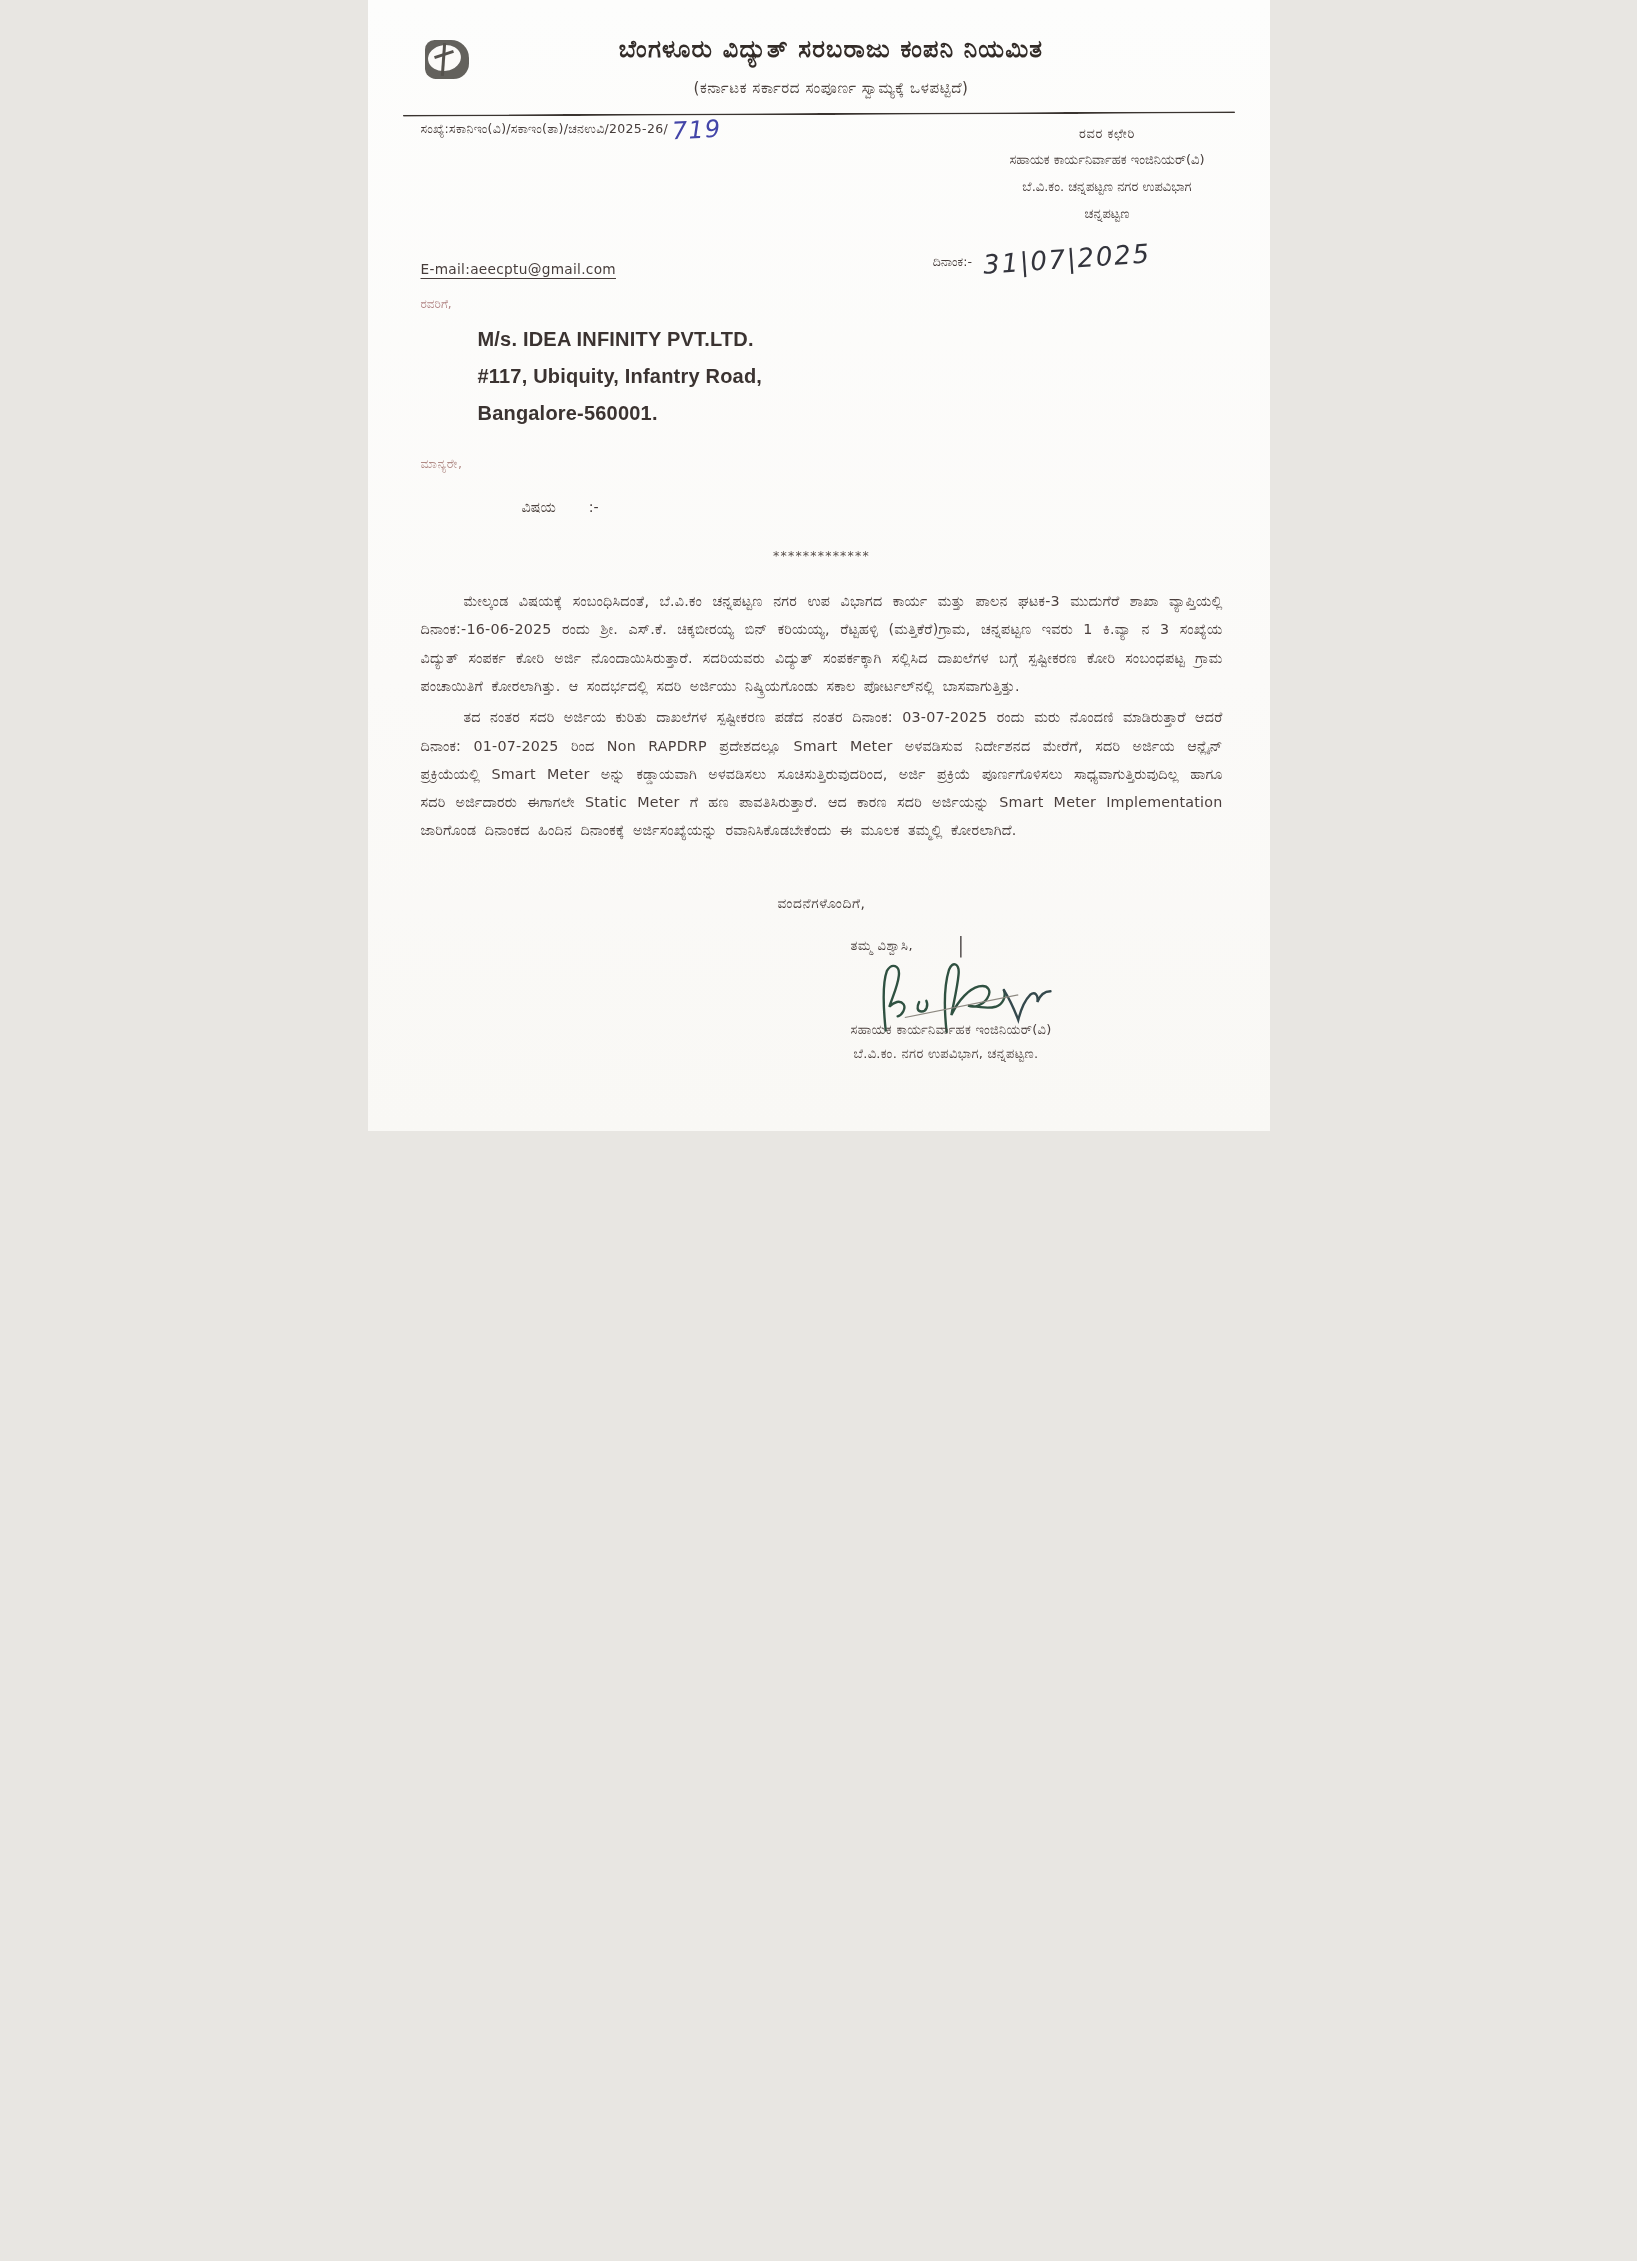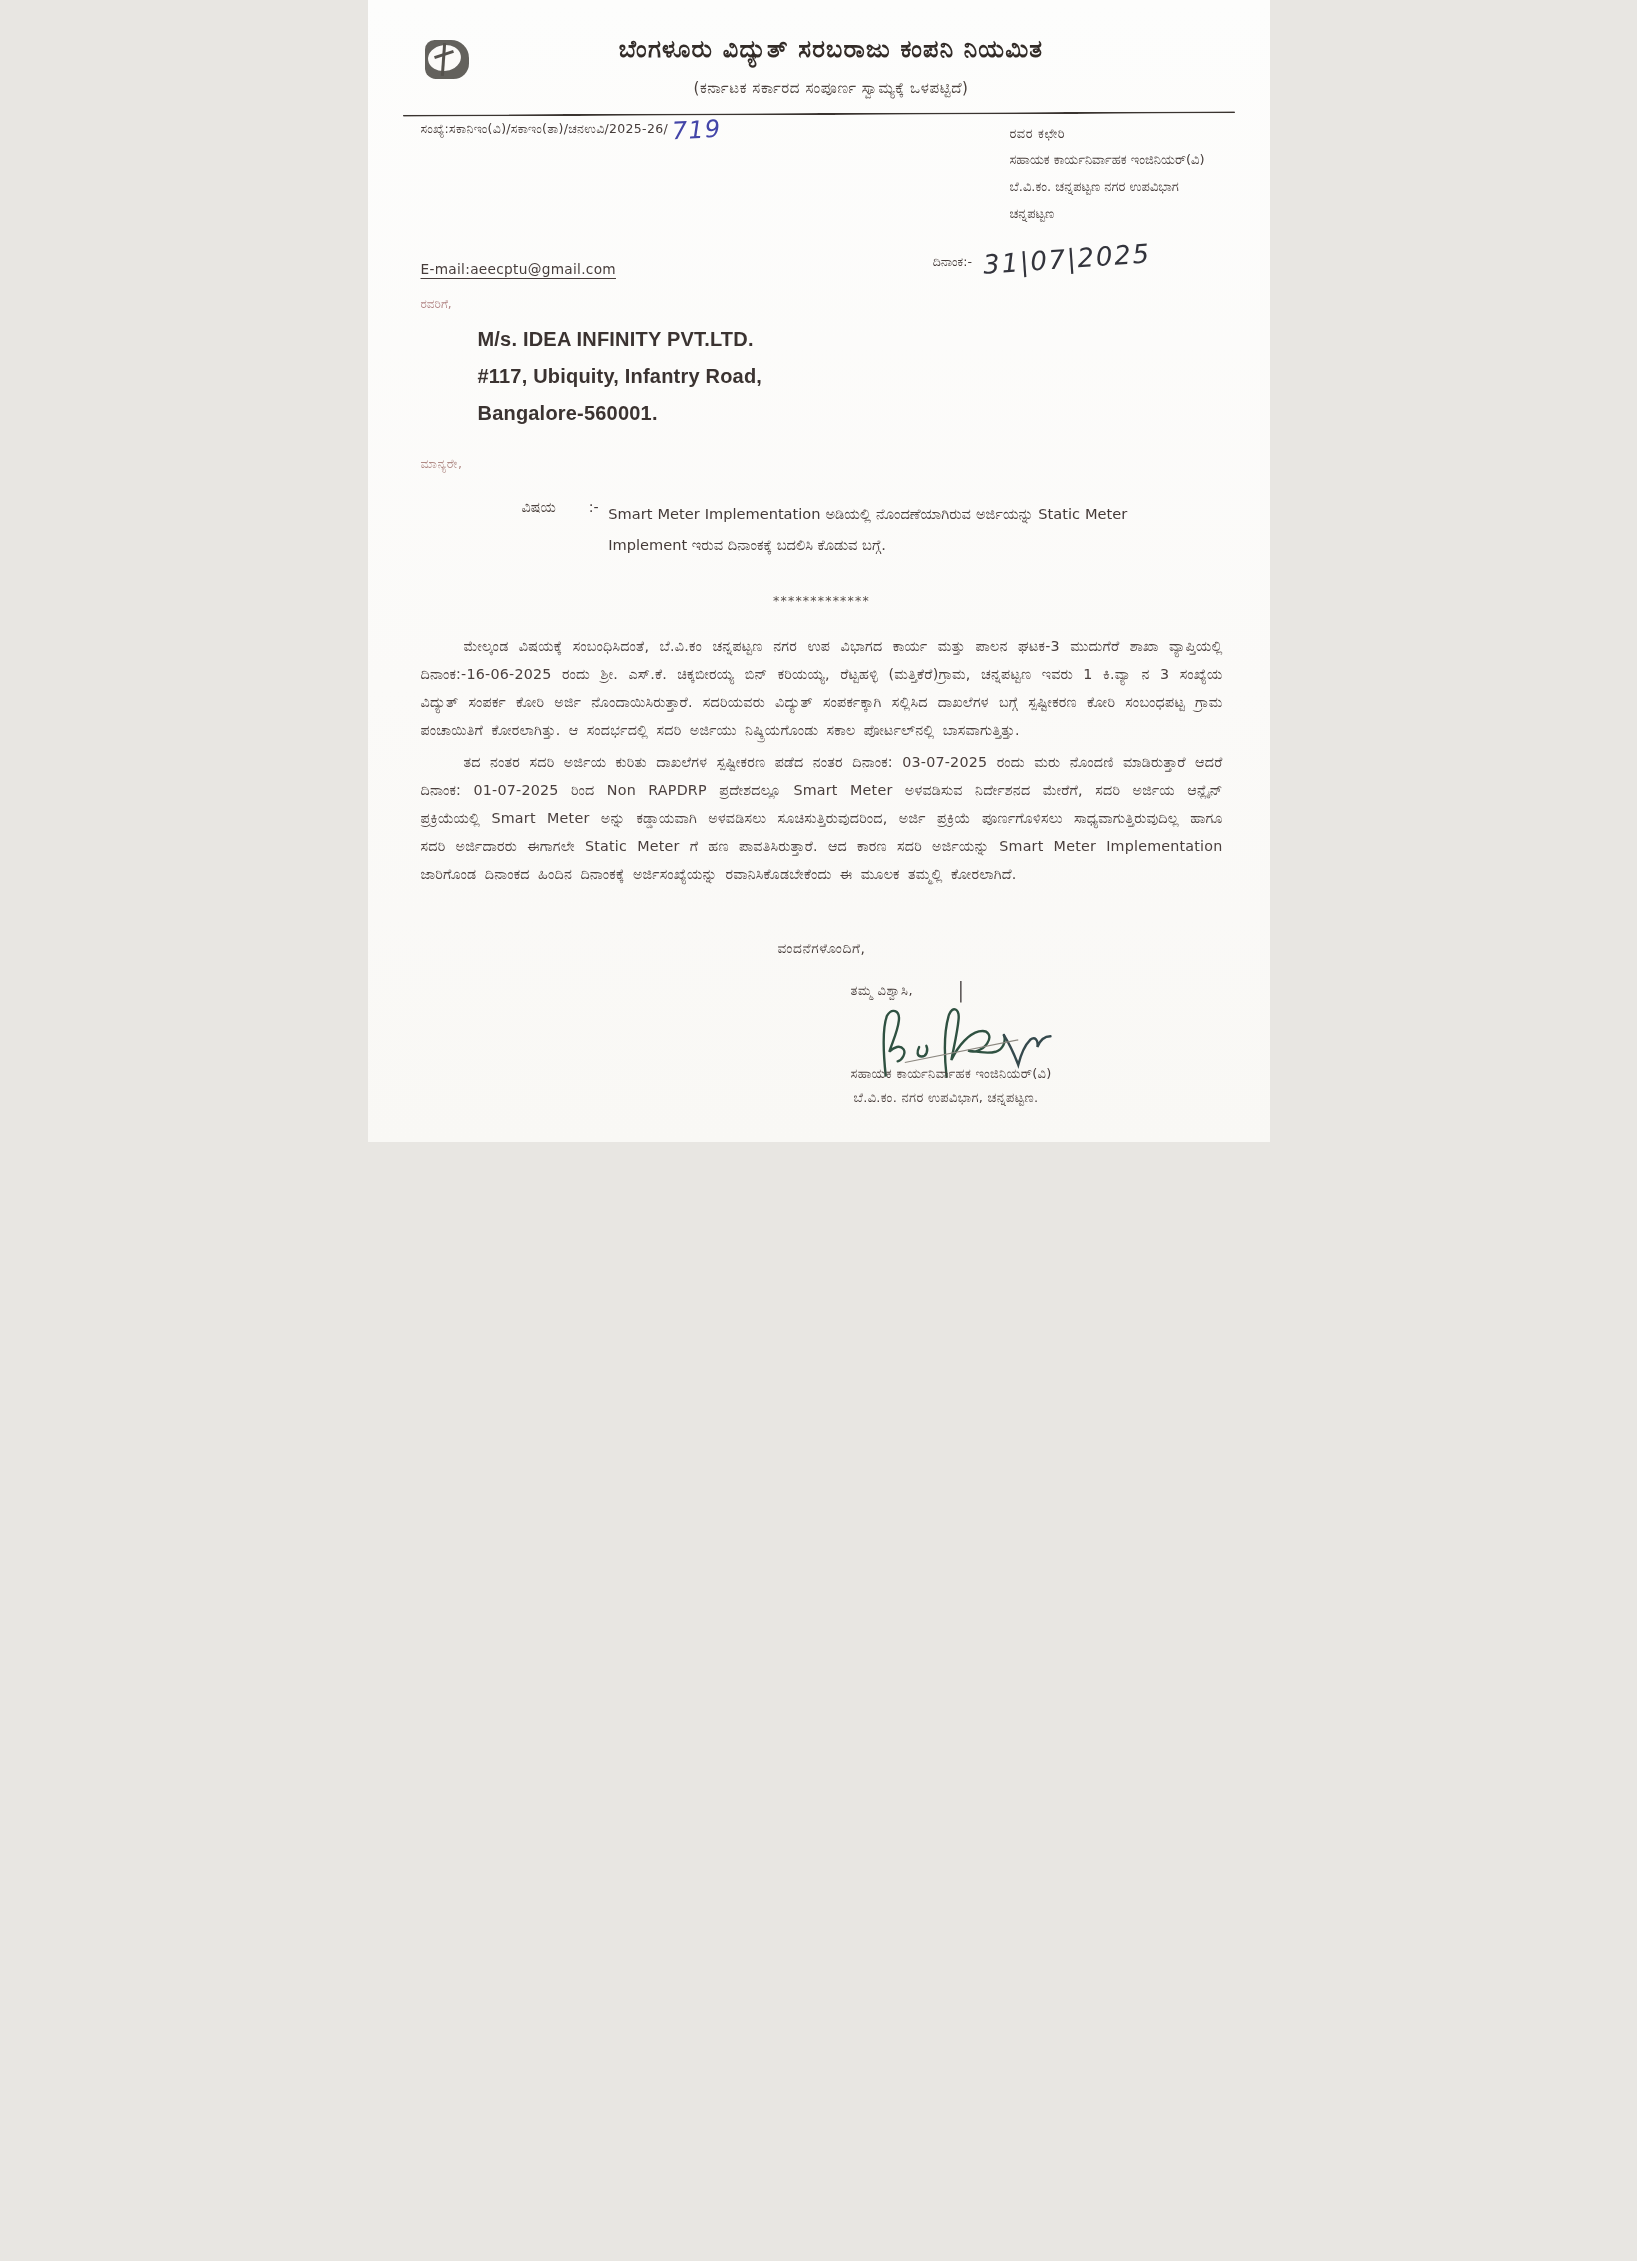--- a/index.html
+++ b/index.html
@@ -50,21 +50,21 @@
     transform:rotate(-0.25deg);border-radius:1.2px;
   }
   
   .refrow{display:flex;justify-content:space-between;margin-top:6px;}
   .refleft{font-size:12.5px;letter-spacing:0.3px;white-space:nowrap;display:flex;align-items:flex-start;}
   .ref-hand{
     font-size:24px;color:#4345a8;margin-left:3.6px;margin-top:-4.8px;
     transform:rotate(-3deg);font-style:italic;letter-spacing:1.2px;
     border-bottom:1.2px solid transparent;
   }
-  .officeblock{text-align:left;font-size:13px;line-height:2.05;margin-right:18px;}
+  .officeblock{text-align:center;font-size:13px;line-height:2.05;margin-right:18px;}
   .officeblock .l1{letter-spacing:0.6px;}
   
   .emailrow{display:flex;justify-content:space-between;align-items:flex-end;margin-top:20px;}
   .email{
     font-size:13.7px;text-decoration:underline;text-underline-offset:3.6px;
     text-decoration-thickness:1.2px;letter-spacing:0.3px;
   }
   .dateblock{display:flex;align-items:center;margin-right:72px;position:relative;}
   .datelabel{font-size:12.5px;margin-right:10.7px;}
   .datehand{
@@ -143,21 +143,20 @@
   <div class="addressee">
     <div>M/s. IDEA INFINITY PVT.LTD.</div>
     <div>#117, Ubiquity, Infantry Road,</div>
     <div>Bangalore-560001.</div>
   </div>
   <div class="greeting">ಮಾನ್ಯರೇ,</div>
 
   <div class="subjectrow">
     <div class="subj-label">ವಿಷಯ</div>
     <div class="subj-sep">:-</div>
-    <div class="subj-text">Smart Meter Implementation ಅಡಿಯಲ್ಲಿ ನೊಂದಣೆಯಾಗಿರುವ ಅರ್ಜಿಯನ್ನು Static Meter Implement ಇರುವ ದಿನಾಂಕಕ್ಕೆ ಬದಲಿಸಿ ಕೊಡುವ ಬಗ್ಗೆ.</div>
   </div>
 
   <div class="stars">*************</div>
 
   <div class="para p1">ಮೇಲ್ಕಂಡ ವಿಷಯಕ್ಕೆ ಸಂಬಂಧಿಸಿದಂತೆ, ಬೆ.ವಿ.ಕಂ ಚನ್ನಪಟ್ಟಣ ನಗರ ಉಪ ವಿಭಾಗದ ಕಾರ್ಯ ಮತ್ತು ಪಾಲನ ಘಟಕ-3 ಮುದುಗೆರೆ ಶಾಖಾ ವ್ಯಾಪ್ತಿಯಲ್ಲಿ ದಿನಾಂಕ:-16-06-2025 ರಂದು ಶ್ರೀ. ಎಸ್.ಕೆ. ಚಿಕ್ಕಬೀರಯ್ಯ ಬಿನ್ ಕರಿಯಯ್ಯ, ರೆಟ್ಟಹಳ್ಳಿ (ಮತ್ತಿಕೆರೆ)ಗ್ರಾಮ, ಚನ್ನಪಟ್ಟಣ ಇವರು 1 ಕಿ.ವ್ಯಾ ನ 3 ಸಂಖ್ಯೆಯ ವಿದ್ಯುತ್ ಸಂಪರ್ಕ ಕೋರಿ ಅರ್ಜಿ ನೊಂದಾಯಿಸಿರುತ್ತಾರೆ. ಸದರಿಯವರು ವಿದ್ಯುತ್ ಸಂಪರ್ಕಕ್ಕಾಗಿ ಸಲ್ಲಿಸಿದ ದಾಖಲೆಗಳ ಬಗ್ಗೆ ಸ್ಪಷ್ಟೀಕರಣ ಕೋರಿ ಸಂಬಂಧಪಟ್ಟ ಗ್ರಾಮ ಪಂಚಾಯಿತಿಗೆ ಕೋರಲಾಗಿತ್ತು. ಆ ಸಂದರ್ಭದಲ್ಲಿ ಸದರಿ ಅರ್ಜಿಯು ನಿಷ್ಕ್ರಿಯಗೊಂಡು ಸಕಾಲ ಪೋರ್ಟಲ್‌ನಲ್ಲಿ ಬಾಸವಾಗುತ್ತಿತ್ತು.</div>
   <div class="para p2">ತದ ನಂತರ ಸದರಿ ಅರ್ಜಿಯ ಕುರಿತು ದಾಖಲೆಗಳ ಸ್ಪಷ್ಟೀಕರಣ ಪಡೆದ ನಂತರ ದಿನಾಂಕ: 03-07-2025 ರಂದು ಮರು ನೊಂದಣಿ ಮಾಡಿರುತ್ತಾರೆ ಆದರೆ ದಿನಾಂಕ: 01-07-2025 ರಿಂದ Non RAPDRP ಪ್ರದೇಶದಲ್ಲೂ Smart Meter ಅಳವಡಿಸುವ ನಿರ್ದೇಶನದ ಮೇರೆಗೆ, ಸದರಿ ಅರ್ಜಿಯ ಆನ್ಲೈನ್ ಪ್ರಕ್ರಿಯೆಯಲ್ಲಿ Smart Meter ಅನ್ನು ಕಡ್ಡಾಯವಾಗಿ ಅಳವಡಿಸಲು ಸೂಚಿಸುತ್ತಿರುವುದರಿಂದ, ಅರ್ಜಿ ಪ್ರಕ್ರಿಯೆ ಪೂರ್ಣಗೊಳಿಸಲು ಸಾಧ್ಯವಾಗುತ್ತಿರುವುದಿಲ್ಲ ಹಾಗೂ ಸದರಿ ಅರ್ಜಿದಾರರು ಈಗಾಗಲೇ Static Meter ಗೆ ಹಣ ಪಾವತಿಸಿರುತ್ತಾರೆ. ಆದ ಕಾರಣ ಸದರಿ ಅರ್ಜಿಯನ್ನು Smart Meter Implementation ಜಾರಿಗೊಂಡ ದಿನಾಂಕದ ಹಿಂದಿನ ದಿನಾಂಕಕ್ಕೆ ಅರ್ಜಿಸಂಖ್ಯೆಯನ್ನು ರವಾನಿಸಿಕೊಡಬೇಕೆಂದು ಈ ಮೂಲಕ ತಮ್ಮಲ್ಲಿ ಕೋರಲಾಗಿದೆ.</div>
 
   <div class="regards">ವಂದನೆಗಳೊಂದಿಗೆ,</div>
 
   <div class="sigblock">

